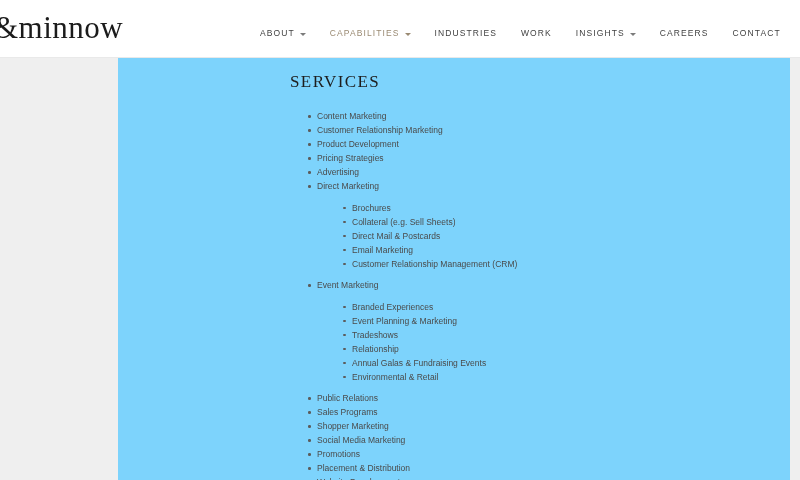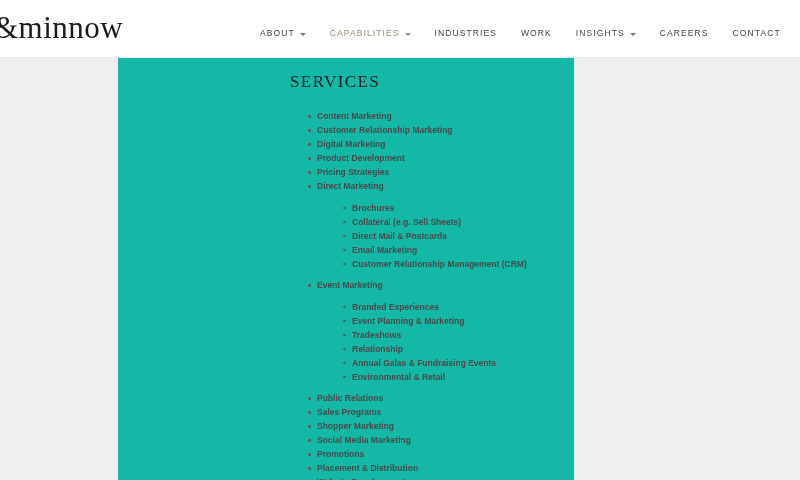--- a/index.html
+++ b/index.html
@@ -88,23 +88,23 @@
     top: 58px;
     left: 0;
     width: 800px;
     height: 422px;
     background: #efefef;
   }
   #page-sheet {
     position: absolute;
     left: 118px;
     top: 0;
-    width: 456px;
+    width: 672px;
     height: 422px;
-    background: #14b8a6;
+    background: #7dd3fc;
   }
   #inner {
     position: absolute;
     left: 172px;
     top: 14px;
     width: 380px;
   }
   #services-title {
     font-family: "Liberation Serif", serif;
     font-size: 17px;
@@ -124,21 +124,20 @@
     padding: 0 0 0 18px;
     list-style: none;
   }
   ul.lvl1 > li, ul.lvl2 > li {
     position: relative;
     font-size: 8.5px;
     line-height: 13.5px;
     color: #4a4a4a;
     padding: 0 0 0 9px;
     margin: 0 0 0.5px 0;
-    font-weight: bold;
   }
   ul.lvl1 > li > .li-text,
   ul.lvl2 > li > .li-text {
     display: block;
   }
   ul.lvl1 > li > .bullet,
   ul.lvl2 > li > .bullet {
     position: absolute;
     left: 0;
     top: 5px;
@@ -194,29 +193,29 @@
             <li>
               <span class="bullet"></span>
               <span class="li-text">Content Marketing</span>
             </li>
             <li>
               <span class="bullet"></span>
               <span class="li-text">Customer Relationship Marketing</span>
             </li>
             <li>
               <span class="bullet"></span>
-              <span class="li-text">Digital Marketing</span>
-            </li>
-            <li>
-              <span class="bullet"></span>
               <span class="li-text">Product Development</span>
             </li>
             <li>
               <span class="bullet"></span>
               <span class="li-text">Pricing Strategies</span>
+            </li>
+            <li>
+              <span class="bullet"></span>
+              <span class="li-text">Advertising</span>
             </li>
             <li>
               <span class="bullet"></span>
               <span class="li-text">Direct Marketing</span>
               <div class="sub-wrap">
                 <ul class="lvl2">
                   <li>
                     <span class="bullet"></span>
                     <span class="li-text">Brochures</span>
                   </li>

